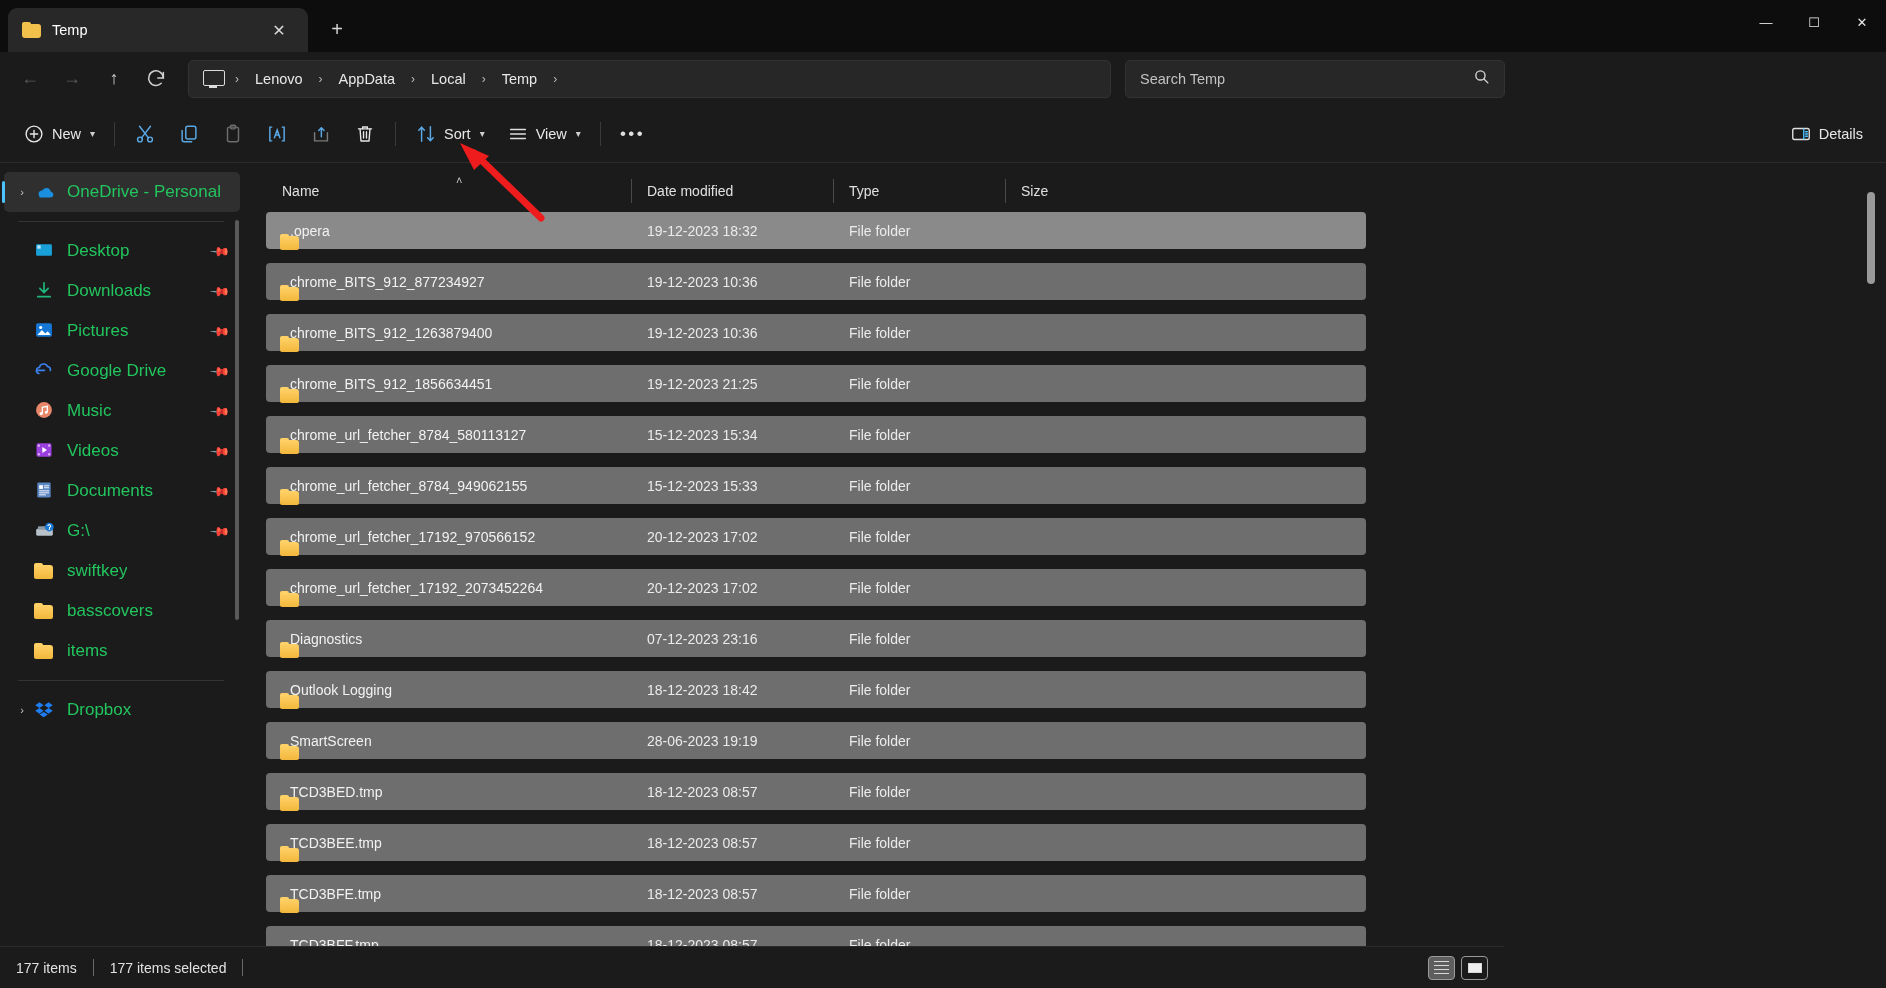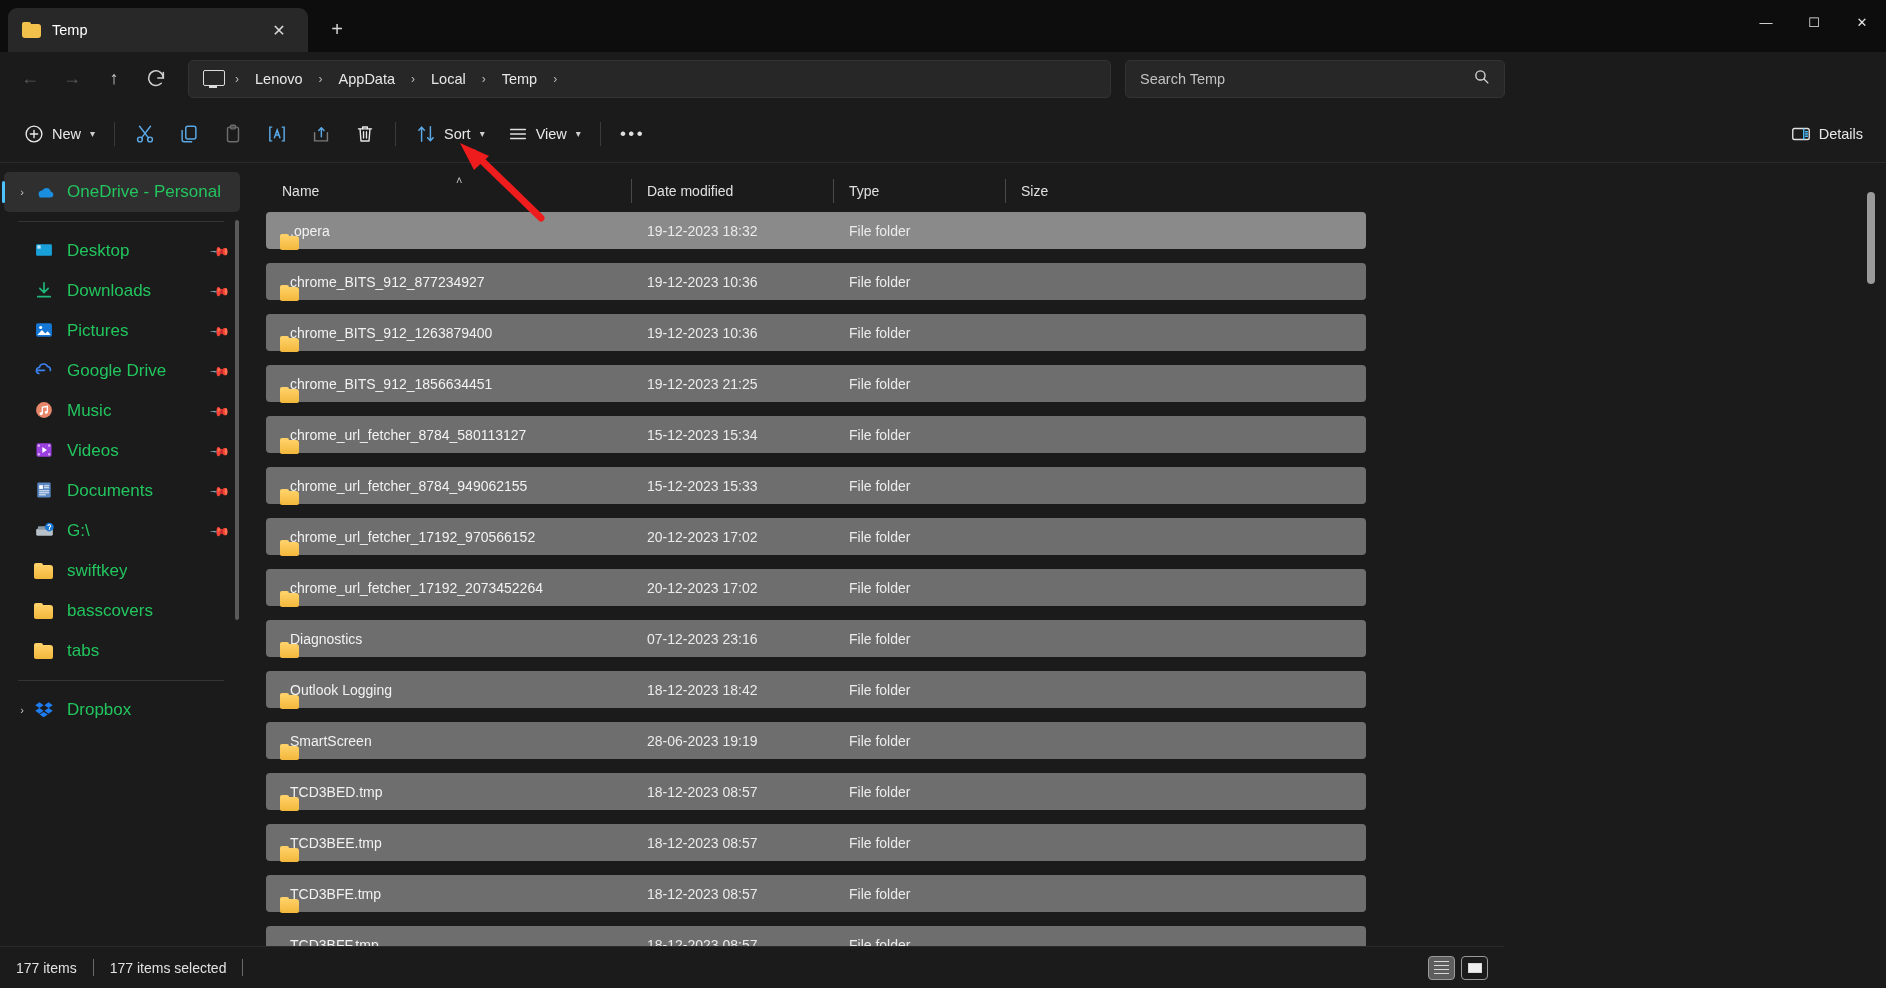--- a/index.html
+++ b/index.html
@@ -457,21 +457,21 @@
       <span class="sb-label">swiftkey</span>
     </div>
     <div class="sb-item">
       <span class="sb-exp"></span>
       <span class="sb-ico"><span class="fi"></span></span>
       <span class="sb-label">basscovers</span>
     </div>
     <div class="sb-item">
       <span class="sb-exp"></span>
       <span class="sb-ico"><span class="fi"></span></span>
-      <span class="sb-label">tabs</span>
+      <span class="sb-label">items</span>
     </div>
 
     <div class="sb-divider"></div>
 
     <div class="sb-item">
       <span class="sb-exp">›</span>
       <span class="sb-ico">
         <svg width="20" height="20" viewBox="0 0 24 24" fill="#1e7df0">
             <path d="M6.5 4L1.5 7.4l5 3.4 5-3.4zM17.5 4l-5 3.4 5 3.4 5-3.4zM1.5 14.2l5 3.4 5-3.4-5-3.4zM17.5 10.8l-5 3.4 5 3.4 5-3.4zM6.6 18.7l5 3.3 5-3.3-5-3.2z"></path>
           </svg>

